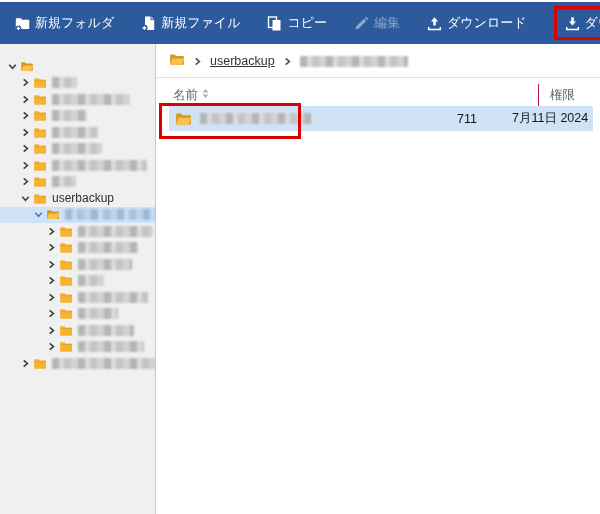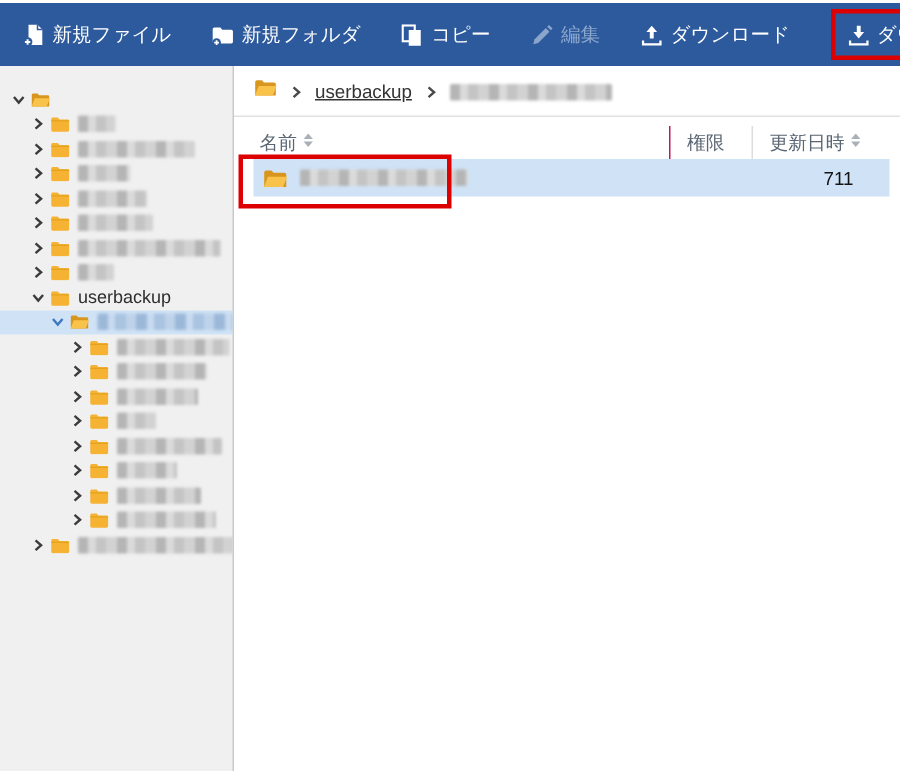--- a/index.html
+++ b/index.html
@@ -59,37 +59,37 @@
 </style>
 </head>
 <body>
 
 <div class="app">
 
   <div class="toolbar">
       <div class="tb-btn">
         <span class="tb-ic">
           <svg width="15" height="15" viewBox="0 0 15 15">
+            <path d="M.8 3.4c0-.6.5-1.1 1.1-1.1h4l1.3 1.5h6c.6 0 1.1.5 1.1 1.1v7c0 .6-.5 1.1-1.1 1.1H1.9c-.6 0-1.1-.5-1.1-1.1z" fill="#fff"></path>
+            <circle cx="3.4" cy="12.4" r="2.9" fill="#2c5a9d"></circle>
+            <path d="M3.4 10.8v3.2 M1.8 12.4h3.2" stroke="#fff" stroke-width="1.2"></path>
+          </svg>
+        </span>
+        <span>新規フォルダ</span>
+      </div>
+      <div class="tb-btn">
+        <span class="tb-ic">
+          <svg width="15" height="15" viewBox="0 0 15 15">
             <path d="M4 0.5h6l3.2 3.2V14H4z" fill="#fff"></path>
             <path d="M10 0.5v3.2h3.2" fill="none" stroke="#2c5a9d" stroke-width="1"></path>
             <circle cx="3.4" cy="12" r="3.2" fill="#2c5a9d"></circle>
             <path d="M3.4 10.2v3.6 M1.6 12h3.6" stroke="#fff" stroke-width="1.3"></path>
           </svg>
         </span>
         <span>新規ファイル</span>
-      </div>
-      <div class="tb-btn">
-        <span class="tb-ic">
-          <svg width="15" height="15" viewBox="0 0 15 15">
-            <path d="M.8 3.4c0-.6.5-1.1 1.1-1.1h4l1.3 1.5h6c.6 0 1.1.5 1.1 1.1v7c0 .6-.5 1.1-1.1 1.1H1.9c-.6 0-1.1-.5-1.1-1.1z" fill="#fff"></path>
-            <circle cx="3.4" cy="12.4" r="2.9" fill="#2c5a9d"></circle>
-            <path d="M3.4 10.8v3.2 M1.8 12.4h3.2" stroke="#fff" stroke-width="1.2"></path>
-          </svg>
-        </span>
-        <span>新規フォルダ</span>
       </div>
       <div class="tb-btn">
         <span class="tb-ic">
           <svg width="15" height="15" viewBox="0 0 15 15">
             <rect x="1.5" y="1" width="8" height="10.5" fill="none" stroke="#fff" stroke-width="1.4"></rect>
             <rect x="5.5" y="4" width="8" height="10.5" fill="#fff"></rect>
           </svg>
         </span>
         <span>コピー</span>
       </div>
@@ -422,42 +422,34 @@
             <span class="sort-ic">
               <svg width="7" height="9" viewBox="0 0 7 9">
                   <path d="M3.5 0 L6.6 3.6 H.4 Z" fill="#a9b0b8"></path>
                   <path d="M3.5 9 L.4 5.4 H6.6 Z" fill="#a9b0b8"></path>
                 </svg>
             </span>
           </div>
           <div class="hcell h-perm">
             <span>権限</span>
           </div>
-          <div class="hcell h-mod">
-            <span>更新日時</span>
-            <span class="sort-ic">
-              <svg width="7" height="9" viewBox="0 0 7 9">
-                  <path d="M3.5 0 L6.6 3.6 H.4 Z" fill="#a9b0b8"></path>
-                  <path d="M3.5 9 L.4 5.4 H6.6 Z" fill="#a9b0b8"></path>
-                </svg>
-            </span>
-          </div>
         </div>
         <div id="rows">
             <div class="lrow selected">
               <div class="c-name">
                 <span style="display: inline-flex;">
                   <svg width="17" height="14" viewBox="0 0 15 12.3">
                     <path d="M1 2.6c0-.7.5-1.2 1.2-1.2h3.1l1.2 1.4h6.4c.7 0 1.1.5 1.1 1.1v7.2H1z" fill="#d9961f"></path>
                     <path d="M.9 11.1l2.3-6h11.3l-2.4 6z" fill="#f9c24a"></path>
                   </svg>
                 </span>
                 <span class="redacted" style="width: 112px;"></span>
               </div>
               <div class="c-perm">711</div>
+              <div class="c-mod">7月11日 2024</div>
             </div>
           </div>
       </div>
 
       <div class="annot-box"></div>
 
     </div>
   </div>
 </div>
 

